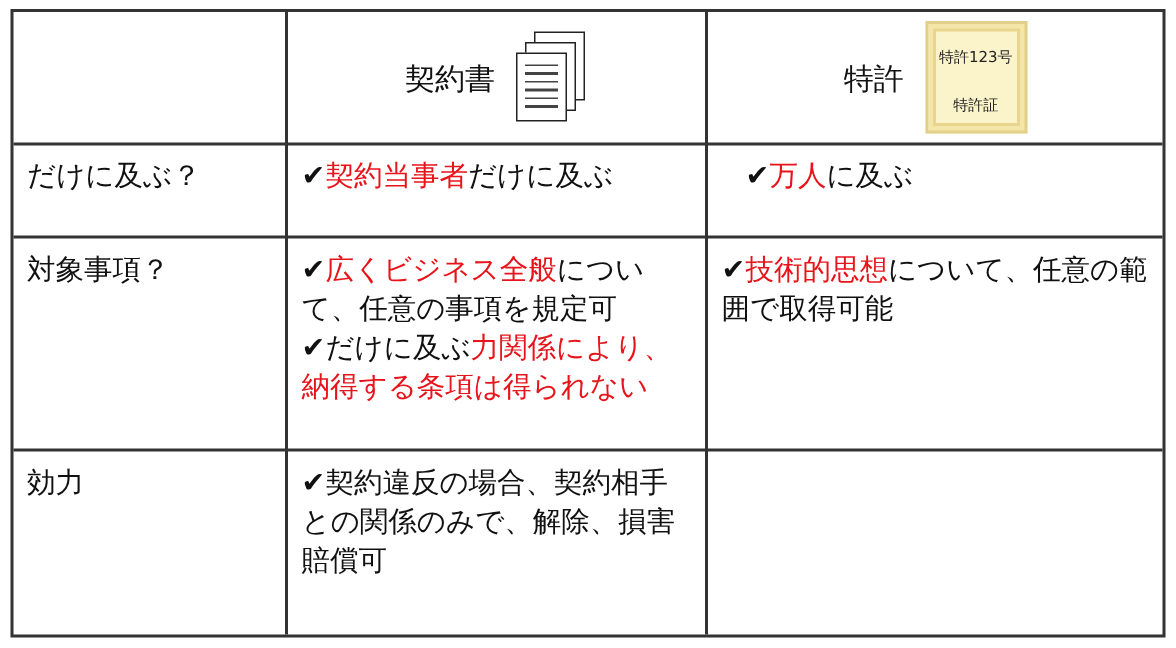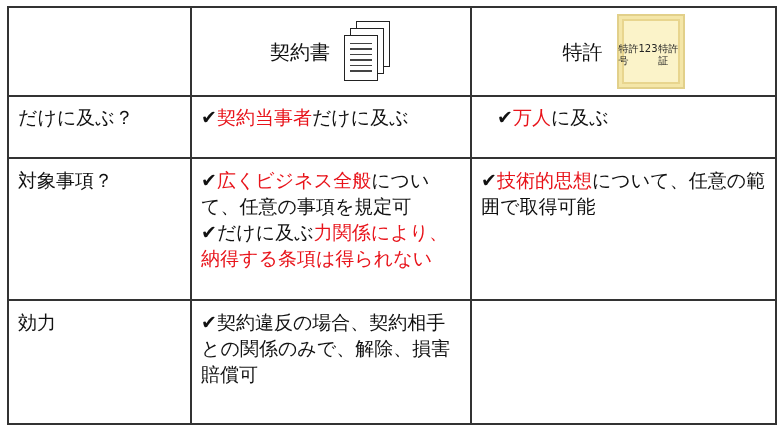--- a/index.html
+++ b/index.html
@@ -12,21 +12,21 @@
   .cell { position:absolute; box-sizing:border-box; font-size:19px; line-height:26px; }
   .red { color:#e8141b; }
   .check { font-size:19px; }
   .hdr { display:flex; align-items:center; justify-content:center; gap:14px; font-size:20px; }
   .doc-icon { position:relative; width:48px; height:62px; }
   .doc-icon .pg { position:absolute; width:34px; height:46px; background:#fff; border:1.5px solid #222; box-sizing:border-box; }
   .doc-icon .lines { position:absolute; left:5px; right:5px; top:7px; }
   .doc-icon .lines div { height:1.5px; background:#444; margin-bottom:4px; }
   .cert { width:68px; height:75px; background:#fbf3c9; border:2px solid #e2d08a; box-sizing:border-box;
           box-shadow: inset 0 0 0 3px #f4e6a8, inset 0 0 0 5px #e8d58e;
-          display:flex; align-items:center; justify-content:space-between;
+          display:flex; flex-direction:column; align-items:center; justify-content:space-between;
           padding:17px 0 10px 0; font-size:10px; line-height:12px; color:#222; }
 </style>
 </head>
 <body>
 
 <div class="tbl">
   <div class="vline" style="left:181px"></div>
   <div class="vline" style="left:461px"></div>
   <div class="hline" style="top:87px"></div>
   <div class="hline" style="top:149px"></div>

